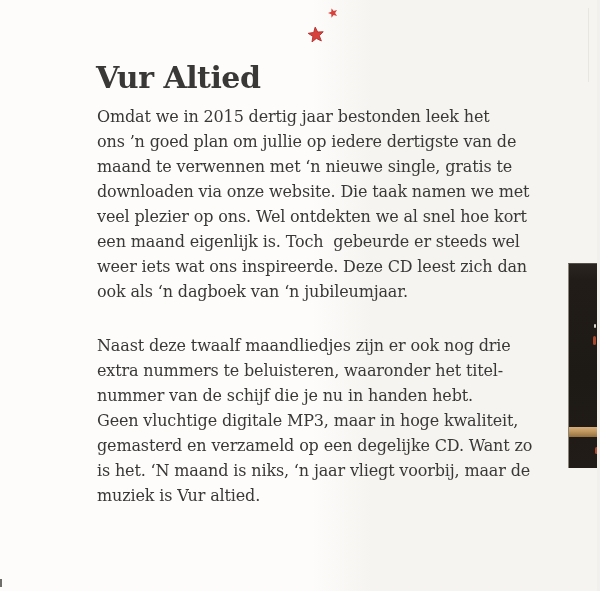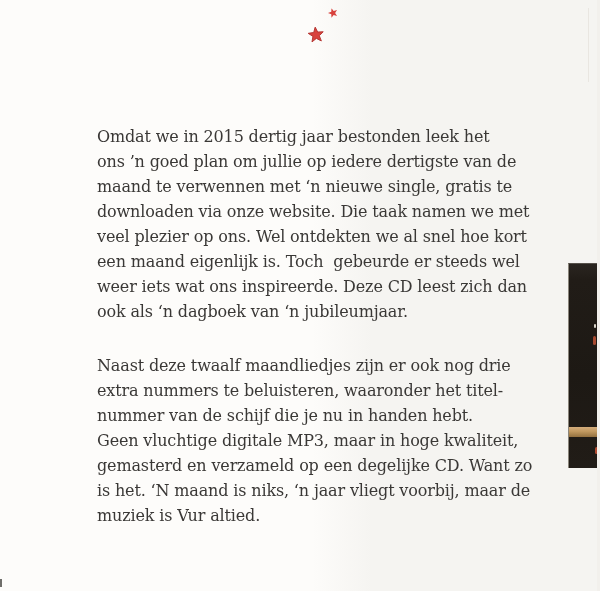--- a/index.html
+++ b/index.html
@@ -25,21 +25,21 @@
     font-size: 30px;
     font-weight: 700;
     letter-spacing: -0.5px;
     color: var(--ink, #3a3836);
     font-family: "DejaVu Serif", "Liberation Serif", serif;
   }
 
   .body-text {
     position: absolute;
     left: 97px;
-    top: 124px;
+    top: 104px;
     width: 440px;
   }
   .body-text p {
     margin: 0;
     font-size: 16px;
     line-height: 25px;
     letter-spacing: -0.15px;
     white-space: pre-wrap;
     color: var(--ink, #3a3836);
   }
@@ -83,20 +83,21 @@
 <div class="page">
 
   <svg class="star star-small" viewBox="0 0 16 16" aria-hidden="true">
     <polygon fill="currentColor" points="8,0 10,5.25 15.61,5.53 11.23,9.05 12.7,14.47 8,11.4 3.3,14.47 4.77,9.05 0.39,5.53 6,5.25"></polygon>
   </svg>
 
   <svg class="star star-large" viewBox="0 0 16 16" aria-hidden="true">
     <polygon fill="currentColor" points="8,0 10,5.25 15.61,5.53 11.23,9.05 12.7,14.47 8,11.4 3.3,14.47 4.77,9.05 0.39,5.53 6,5.25"></polygon>
   </svg>
 
+  <h1 class="page-title">Vur Altied</h1>
 
   <div class="body-text">
     <p>Omdat we in 2015 dertig jaar bestonden leek het
 ons ’n goed plan om jullie op iedere dertigste van de
 maand te verwennen met ‘n nieuwe single, gratis te
 downloaden via onze website. Die taak namen we met
 veel plezier op ons. Wel ontdekten we al snel hoe kort
 een maand eigenlijk is. Toch  gebeurde er steeds wel
 weer iets wat ons inspireerde. Deze CD leest zich dan
 ook als ‘n dagboek van ‘n jubileumjaar.</p>

